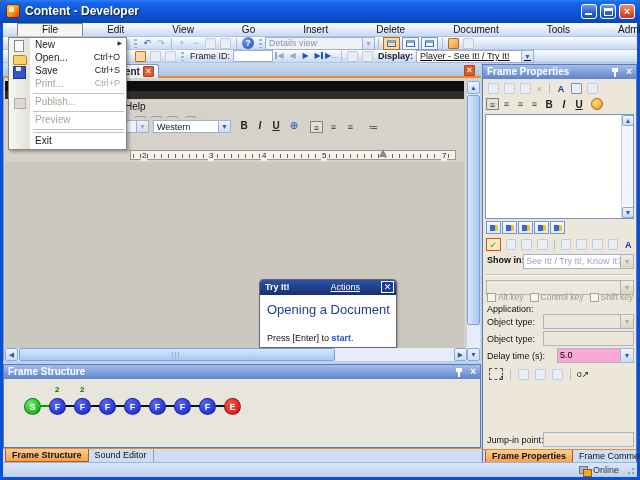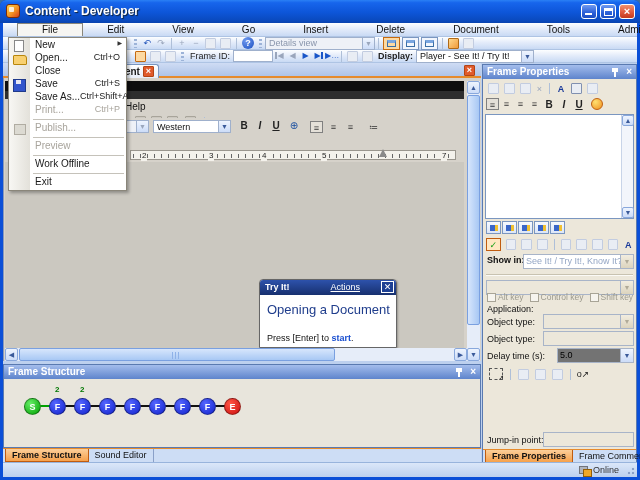--- a/index.html
+++ b/index.html
@@ -159,21 +159,21 @@
   
   .rightpanel{left:482px;top:64px;width:155px;height:398px;background:#ece7da;border:1px solid #5a7ab0;}
   .rrow{position:absolute;left:1px;width:151px;display:flex;align-items:center;}
   .rtb1{top:16px;height:15px;}
   .rtb2{top:31px;height:16px;}
   .rta{position:absolute;left:2px;top:49px;width:149px;height:105px;background:#fff;border:1px solid #7a96c0;}
   .rta .vsb{position:absolute;right:0;top:0;width:12px;bottom:0;background:#f2f5fb;border-left:1px solid #c8d4e8;}
   .rta .vsb .sbtn{width:12px;height:11px;line-height:10px;left:0;}
   .rlabel{font-size:9px;color:#111;white-space:nowrap;}
   .rlabel.b{font-weight:bold;}
-  .rcombo{position:absolute;height:15px;display:flex;border:1px solid #a8b4c8;background:#737373;font-size:9px;}
+  .rcombo{position:absolute;height:15px;display:flex;border:1px solid #a8b4c8;background:#f9a8d4;font-size:9px;}
   .rcombo .ctext{flex:1;padding:1px 2px;white-space:nowrap;overflow:hidden;}
   .rcombo .carrow{width:13px;background:linear-gradient(180deg,#f2ede0,#dcd4be);border-left:1px solid #a8b4c8;color:#555;
     font-size:7px;line-height:13px;text-align:center;}
   .rcombo.dis{background:#ece7da;}
   .rcombo.dis .carrow{color:#b0aa98;}
   .rcombo.showin .ctext{color:#94a6c4;}
   .cbrow{position:absolute;left:4px;top:227px;display:flex;gap:6px;}
   .cb{display:flex;align-items:center;gap:2px;font-size:8.5px;color:#9c9a8e;white-space:nowrap;}
   .cbbox{width:9px;height:9px;background:#f6f4ee;border:1px solid #a8a496;}
   .groove{position:absolute;left:3px;top:209px;width:147px;height:2px;border-top:1px solid #c8c2b0;border-bottom:1px solid #fbfaf6;}
@@ -273,21 +273,21 @@
     <span class="tinput" style="width:40px;"></span>
     <span class="navi dis"><span class="vbar"></span>◀</span>
     <span class="navi dis">◀</span>
     <span class="navi">▶</span>
     <span class="navi">▶<span class="vbar"></span></span>
     <span class="navi">▶…</span>
     <span class="tsep"></span>
     <span class="chip"></span>
     <span class="chip"></span>
     <span class="tlabel" style="font-weight:bold;">Display:</span>
-    <span class="combo" style="width:118px;">
+    <span class="combo" style="width:118px;text-decoration:underline;">
       <span class="ctext">Player - See It! / Try It!</span>
       <span class="carrow">▼</span>
     </span>
   </div>
 
   <div class="tabbar abs">
     <div class="doctab">
       <span class="tabcheck">✓</span>
       <span class="bulb"></span>
       <span>Opening a Document</span>
@@ -370,57 +370,42 @@
           <span class="fmlabel">New</span>
           <span class="fmsc"></span>
           <span class="fmsub">▶</span>
         </div>
         <div class="fmi">
           <span class="fmicon ic-open"></span>
           <span class="fmlabel">Open...</span>
           <span class="fmsc">Ctrl+O</span>
         </div>
         <div class="fmi">
-          <span class="fmicon"></span>
-          <span class="fmlabel">Close</span>
-          <span class="fmsc"></span>
-        </div>
-        <div class="fmi">
           <span class="fmicon ic-save"></span>
           <span class="fmlabel">Save</span>
           <span class="fmsc">Ctrl+S</span>
-        </div>
-        <div class="fmi">
-          <span class="fmicon"></span>
-          <span class="fmlabel">Save As...</span>
-          <span class="fmsc">Ctrl+Shift+A</span>
         </div>
         <div class="fmi dis">
           <span class="fmicon"></span>
           <span class="fmlabel">Print...</span>
           <span class="fmsc">Ctrl+P</span>
         </div>
         <div class="fmsep"></div>
         <div class="fmi dis">
           <span class="fmicon ic-publish"></span>
           <span class="fmlabel">Publish...</span>
           <span class="fmsc"></span>
         </div>
         <div class="fmsep"></div>
         <div class="fmi dis">
           <span class="fmicon"></span>
           <span class="fmlabel">Preview</span>
           <span class="fmsc"></span>
         </div>
         <div class="fmsep"></div>
-        <div class="fmi">
-          <span class="fmicon"></span>
-          <span class="fmlabel">Work Offline</span>
-          <span class="fmsc"></span>
-        </div>
         <div class="fmsep"></div>
         <div class="fmi">
           <span class="fmicon"></span>
           <span class="fmlabel">Exit</span>
           <span class="fmsc"></span>
         </div>
       </div>
   </div>
 
   <div class="fspanel abs">

